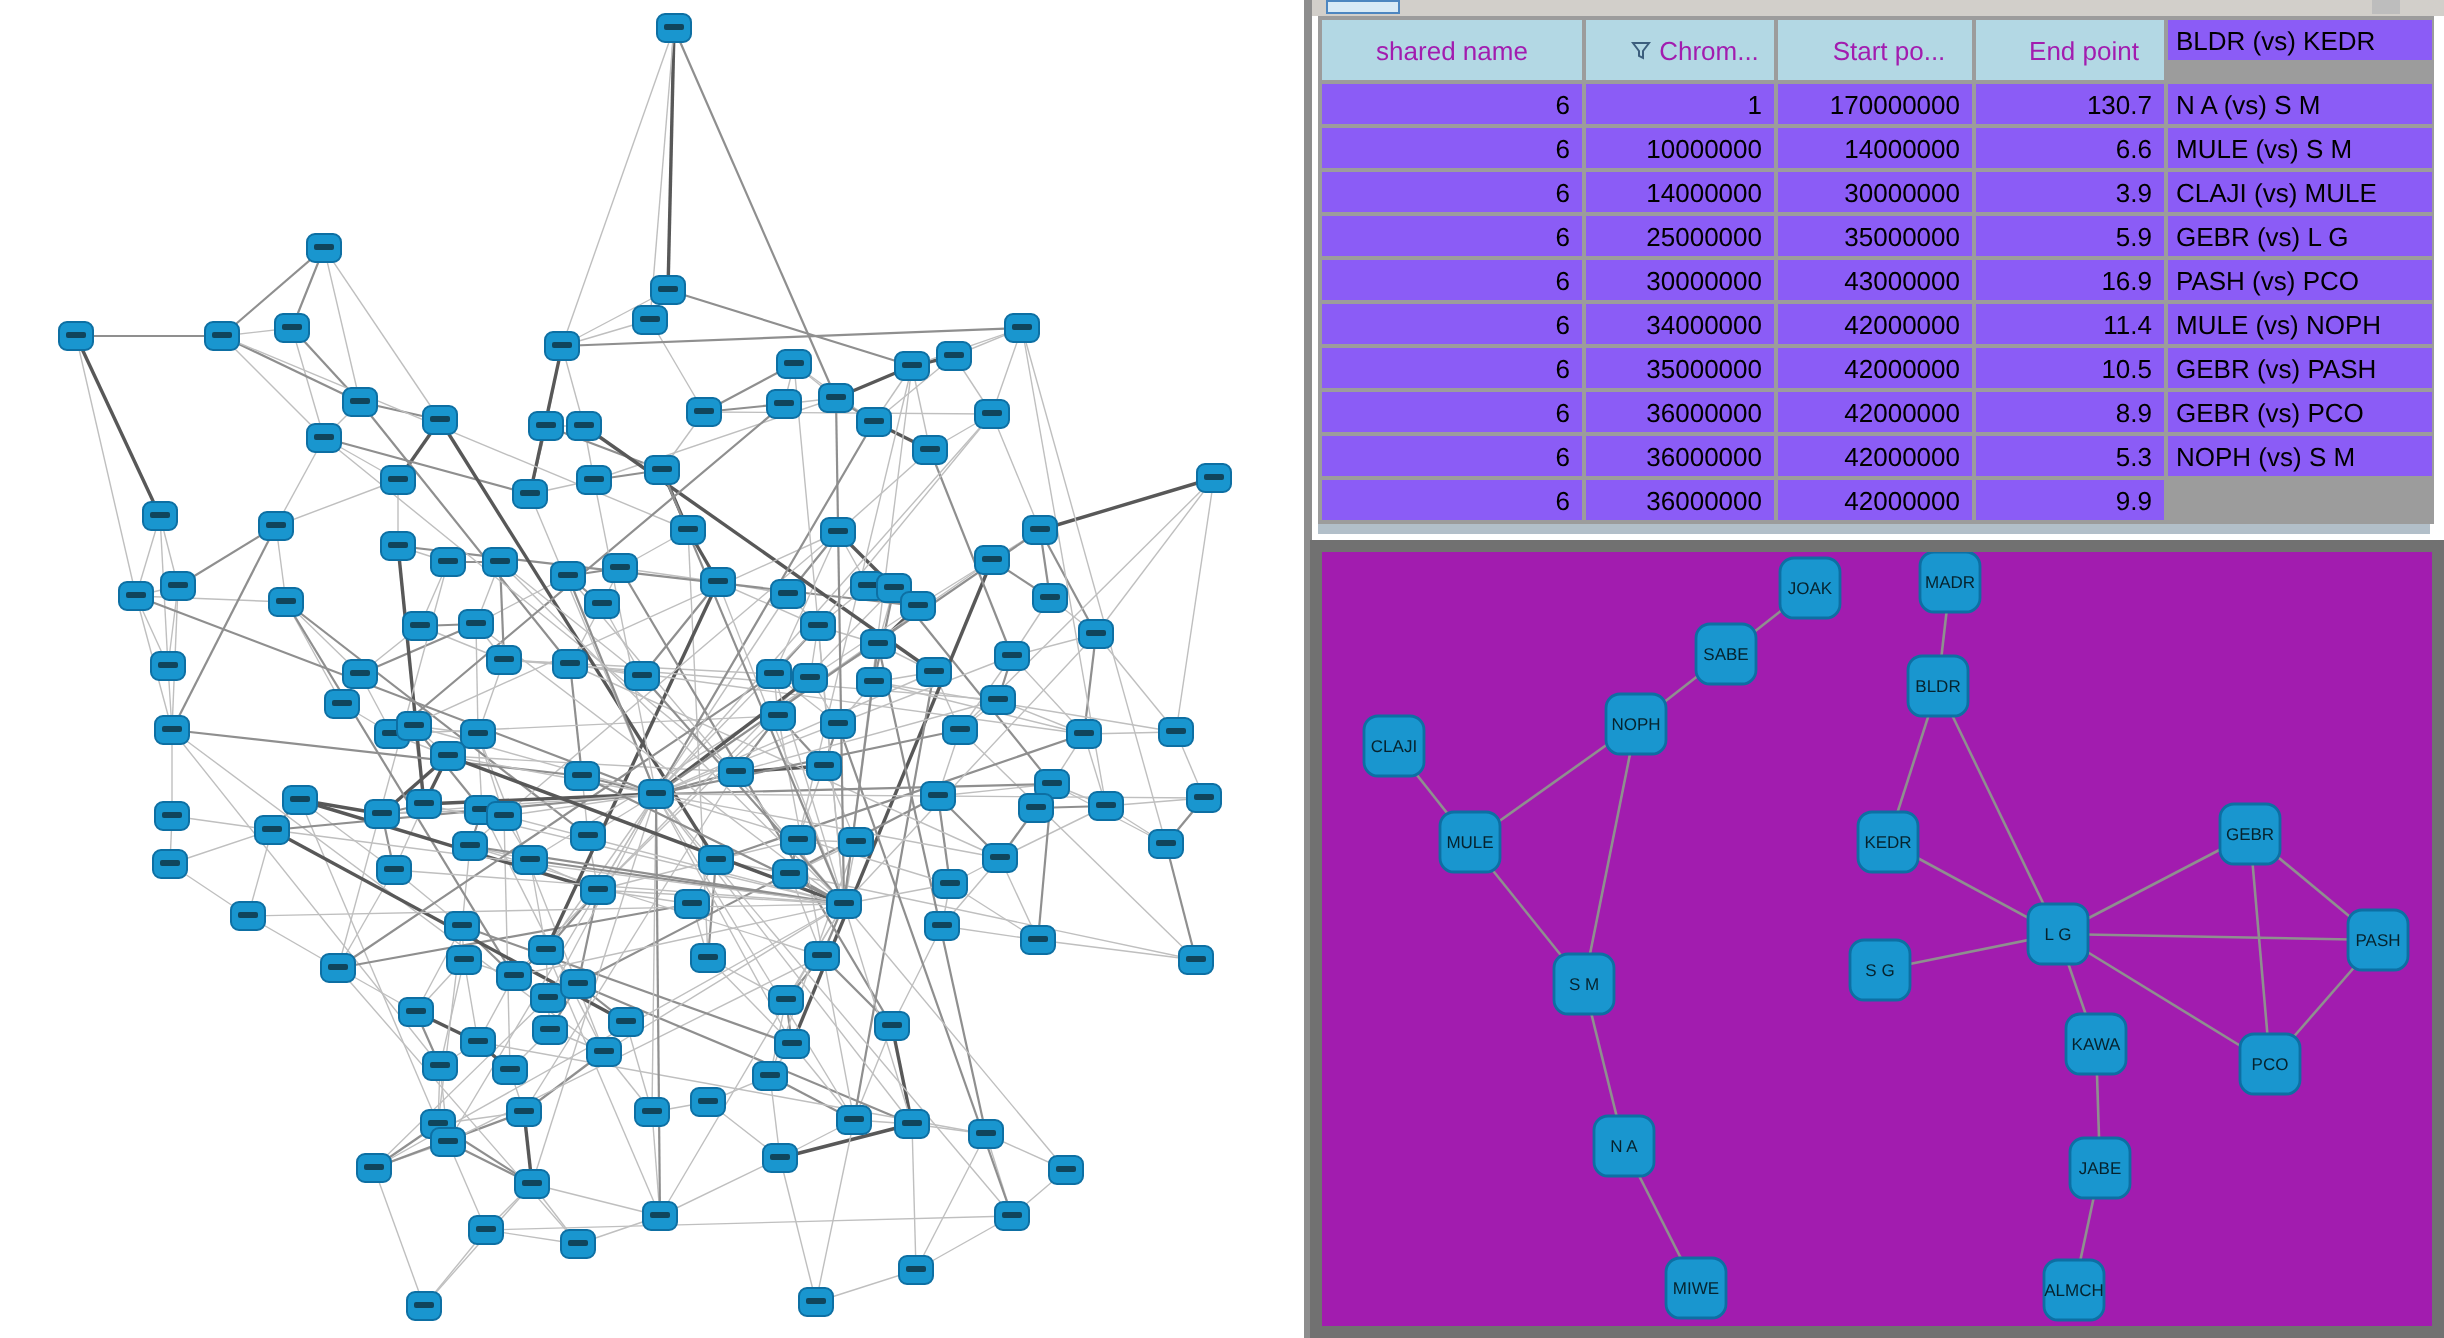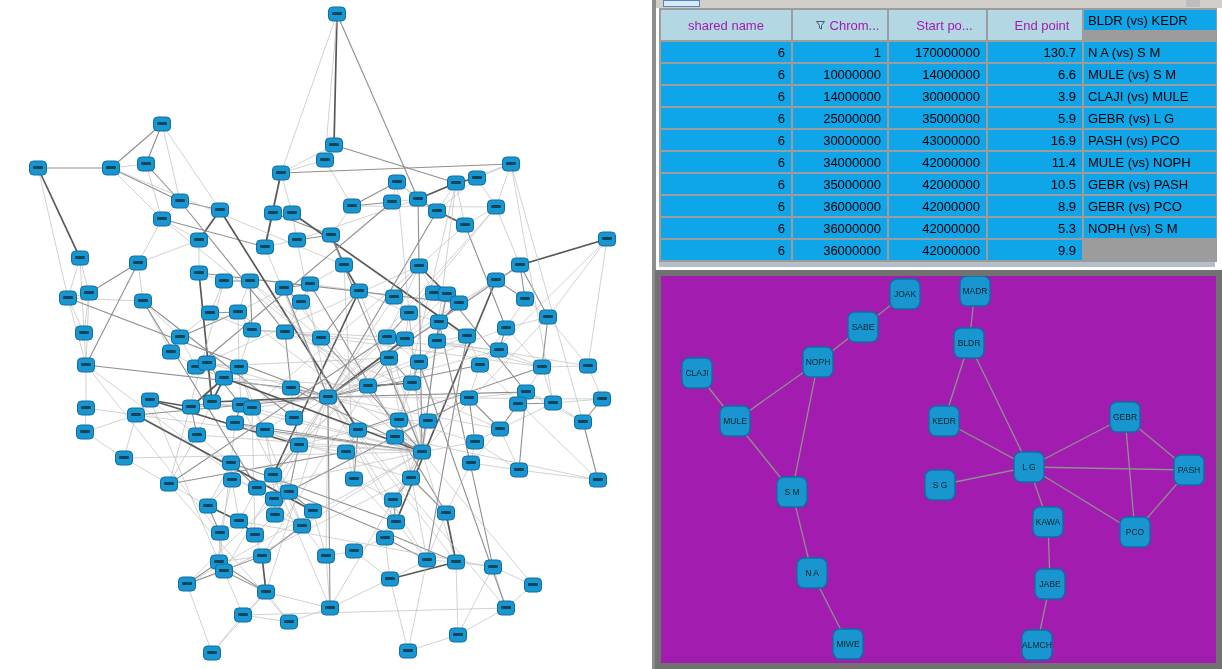--- a/index.html
+++ b/index.html
@@ -11,21 +11,21 @@
   #v-divider{position:absolute;left:652px;top:0;width:4px;height:669px;background:#8d8d8d;}
   #top-strip{position:absolute;left:656px;top:0;width:566px;height:8px;background:#d2cfca;}
   #top-tab{position:absolute;left:663px;top:0;width:37px;height:7px;background:#d8eaf6;border:1px solid #4d86c0;box-sizing:border-box;}
   #top-right-nub{position:absolute;left:1186px;top:0;width:14px;height:7px;background:#bdbdbd;}
   
   #table-wrap{position:absolute;left:659px;top:8px;}
   #grid{display:inline-grid;gap:2px;background:#9c9c9c;border:2px solid #9c9c9c;}
   .hcell{background:#b3d8e4;color:#a21caf;font-size:13px;display:flex;align-items:center;
          justify-content:center;white-space:nowrap;overflow:hidden;height:30px;box-sizing:border-box;}
   .hcell.h-right{justify-content:center;padding-right:6px;padding-left:20px;}
-  .cell{background:#0ea5e9;color:#000;font-size:13px;display:flex;align-items:center;
+  .cell{background:#8b5cf6;color:#000;font-size:13px;display:flex;align-items:center;
         white-space:nowrap;overflow:hidden;height:20px;box-sizing:border-box;}
   .c-left{justify-content:flex-start;padding-left:4px;}
   .c-right{justify-content:flex-end;padding-right:6px;}
   .funnel{margin-right:4px;flex:0 0 auto;}
   #table-bottom-bar{position:absolute;left:659px;top:262px;width:556px;height:5px;background:#b2bfc9;}
   #right-sliver{position:absolute;left:1216px;top:8px;width:6px;height:254px;background:#ffffff;border-left:1px solid #9c9c9c;}
   
   #detail-panel{position:absolute;left:655px;top:270px;width:567px;height:399px;
                 box-sizing:border-box;border:6px solid #717171;background:#a21caf;}
   #detail-net{position:absolute;left:0;top:0;}

